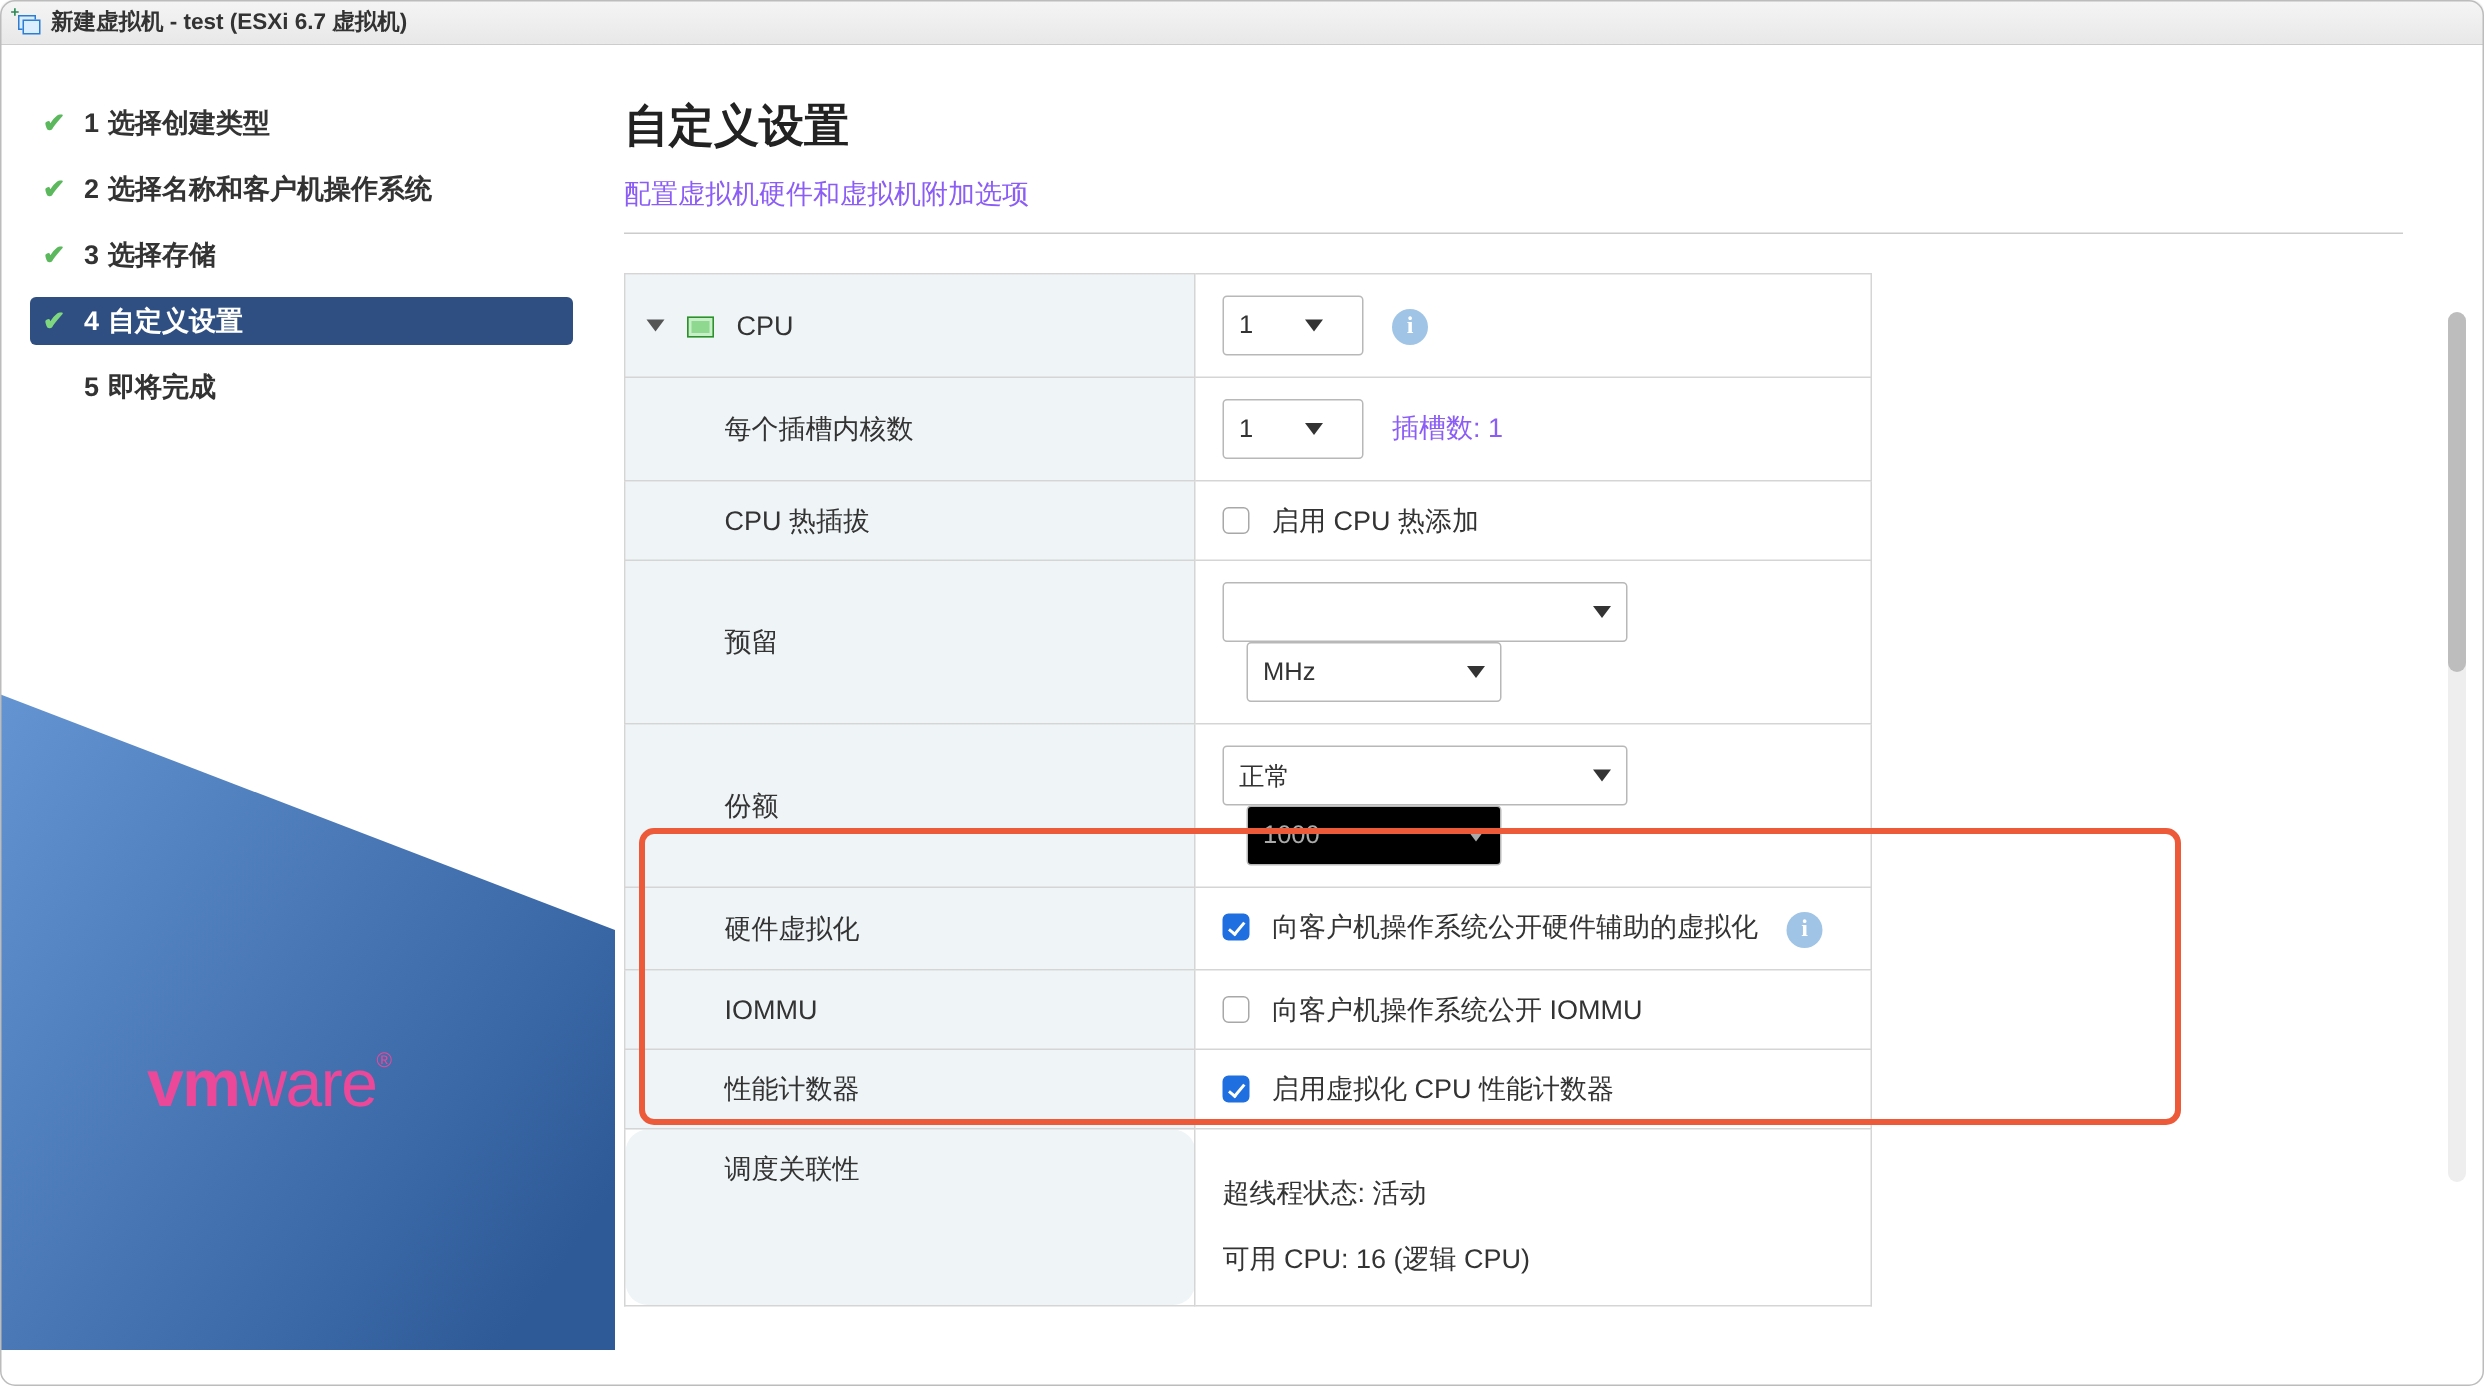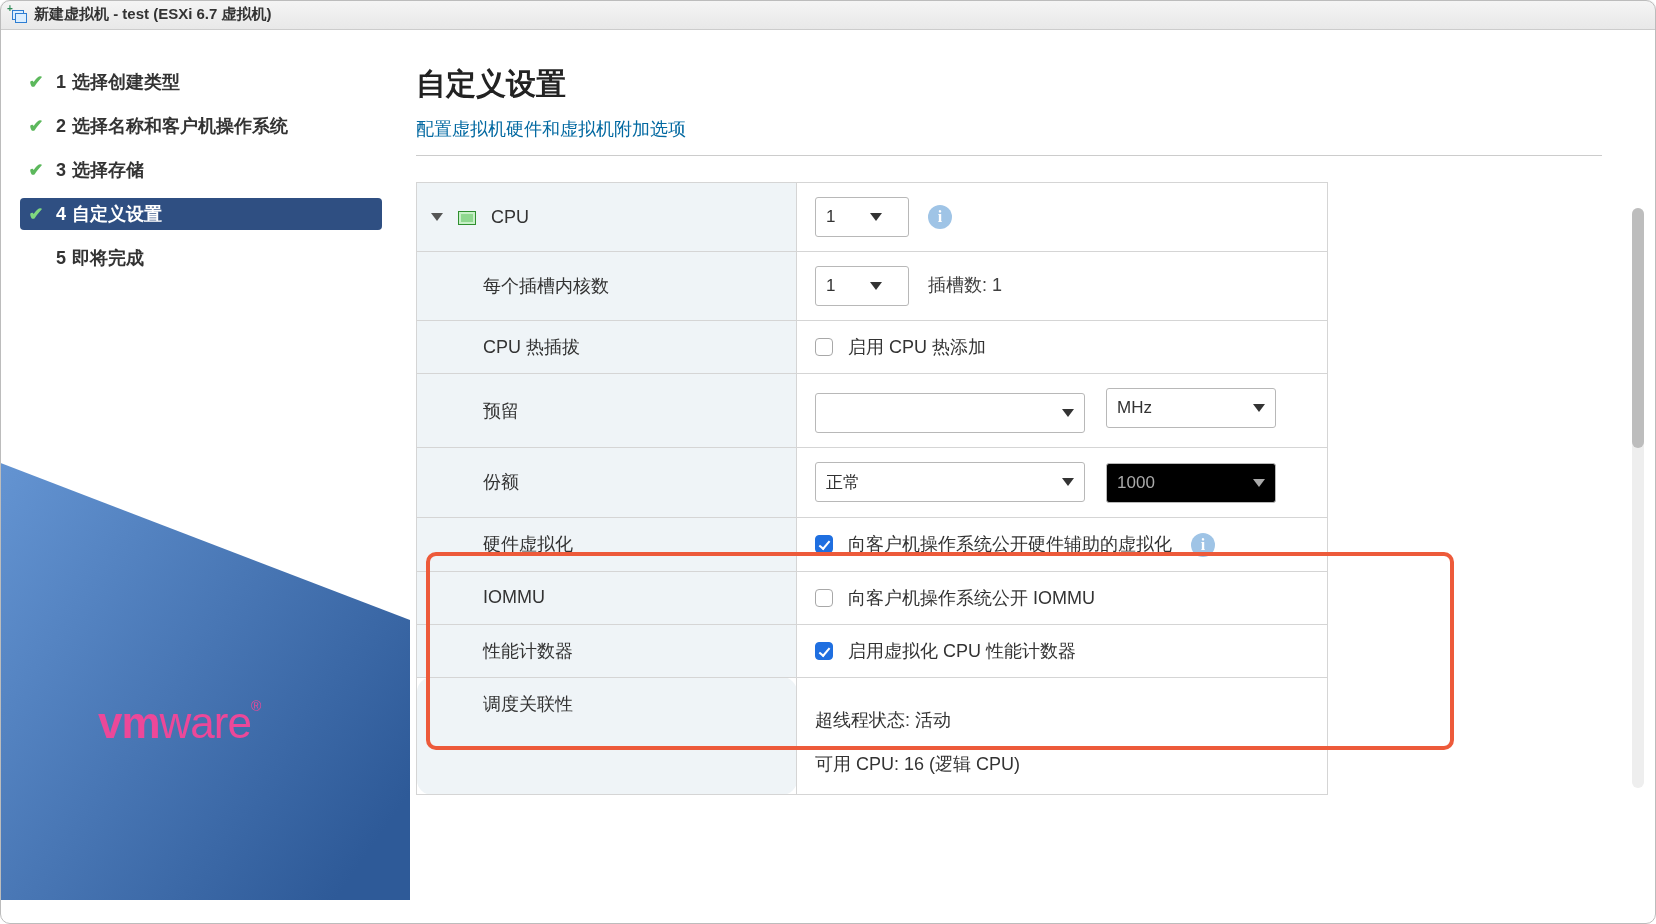--- a/index.html
+++ b/index.html
@@ -26,24 +26,24 @@
 
 .bluebg { position:absolute; left:0; top:370px; width:410px; height:500px; overflow:hidden; pointer-events:none; }
 .bluebg::before { content:''; position:absolute; left:-60px; top:-30px; width:560px; height:560px; background:linear-gradient(135deg,#6fa0de 0%, #2e5a98 80%); transform:rotate(-10deg); clip-path: polygon(0 0, 100% 60%, 100% 100%, 0 100%); }
 .vmware-logo { position:absolute; left:98px; bottom:42px; color:#ec4899; font-size:44px; letter-spacing:-1px; font-weight:300; pointer-events:none; }
 .vmware-logo b { font-weight:700; }
 .vmware-logo sup { font-size:14px; vertical-align:top; }
 
 
 .main { flex:1; padding: 34px 54px 0 6px; }
 .main h1 { font-size:30px; font-weight:bold; color:#222; margin-bottom:12px; }
-.main .subtitle { font-size:18px; color:#0369a1; margin-bottom:14px; }
+.main .subtitle { font-size:18px; color:#8b5cf6; margin-bottom:14px; }
 .main hr { border:none; border-top:1px solid #ccc; margin-bottom:26px; }
 
-.settings-wrap { position:relative; width:912px; }
+.settings-wrap { position:relative; width:832px; }
 .settings { width:100%; border:1px solid #d5d5d5; border-collapse:collapse; }
 .settings td { border:1px solid #d5d5d5; padding:14px 18px; vertical-align:middle; font-size:18px; color:#333; }
 .settings td.label { width:380px; background:#eff4f7; }
 .settings td.val { background:#fff; }
 .row-cpu td.label { padding-left:14px; }
 .sublabel { padding-left:66px !important;margin-left:32px; }
 
 .expand-toggle { display:inline-block; width:0; height:0; border-left:6px solid transparent; border-right:6px solid transparent; border-top:8px solid #555; margin-right:10px; vertical-align:2px; cursor:pointer; }
 .cpu-chip { display:inline-block; width:18px; height:14px; border:1px solid #2f8f2f; background:#8fd88f; margin-right:10px; vertical-align:-2px; box-shadow:inset 0 0 0 2px #c8f0c8; }
 
@@ -55,21 +55,21 @@
 .select.disabled { background:#000000; color:#aaa; cursor:default; }
 .select.disabled .val { color:#aaa; }
 .select.disabled .caret { border-top-color:#aaa; }
 
 .info-icon { display:inline-flex; width:24px; height:24px; border-radius:50%; background:#9fc4e6; color:#fff; align-items:center; justify-content:center; font-style:normal; font-family:Georgia,serif; font-size:16px; font-weight:bold; margin-left:14px; cursor:help; }
 
 .checkbox { display:inline-block; width:18px; height:18px; border:1px solid #a8a8a8; border-radius:4px; vertical-align:-3px; margin-right:10px; cursor:pointer; background:#fff; position:relative; }
 .checkbox.checked { background:#1f6fe0; border-color:#1f6fe0; }
 .checkbox.checked::after { content:''; position:absolute; left:3px; top:5px; width:9px; height:4px; border-left:2.5px solid #fff; border-bottom:2.5px solid #fff; transform:rotate(-50deg); }
 
-.socket-text { margin-left:14px; font-size:18px; color:#404040; }
+.socket-text { margin-left:14px; font-size:18px; color:#8b5cf6; }
 .ht-line { font-size:18px; color:#333; line-height:1.8;margin-top:12px; }
 
 
 .highlight { position:absolute; border:4px solid #ed5a3a; border-radius:10px; pointer-events:none; }
 
 
 .fake-scroll { position:absolute; right:12px; top:208px; width:12px; height:580px; background:#eee; border-radius:6px; }
 .fake-scroll .thumb { position:absolute; left:0; top:0; width:12px; height:240px; background:#bdbdbd; border-radius:6px; cursor:grab; }
 
 

